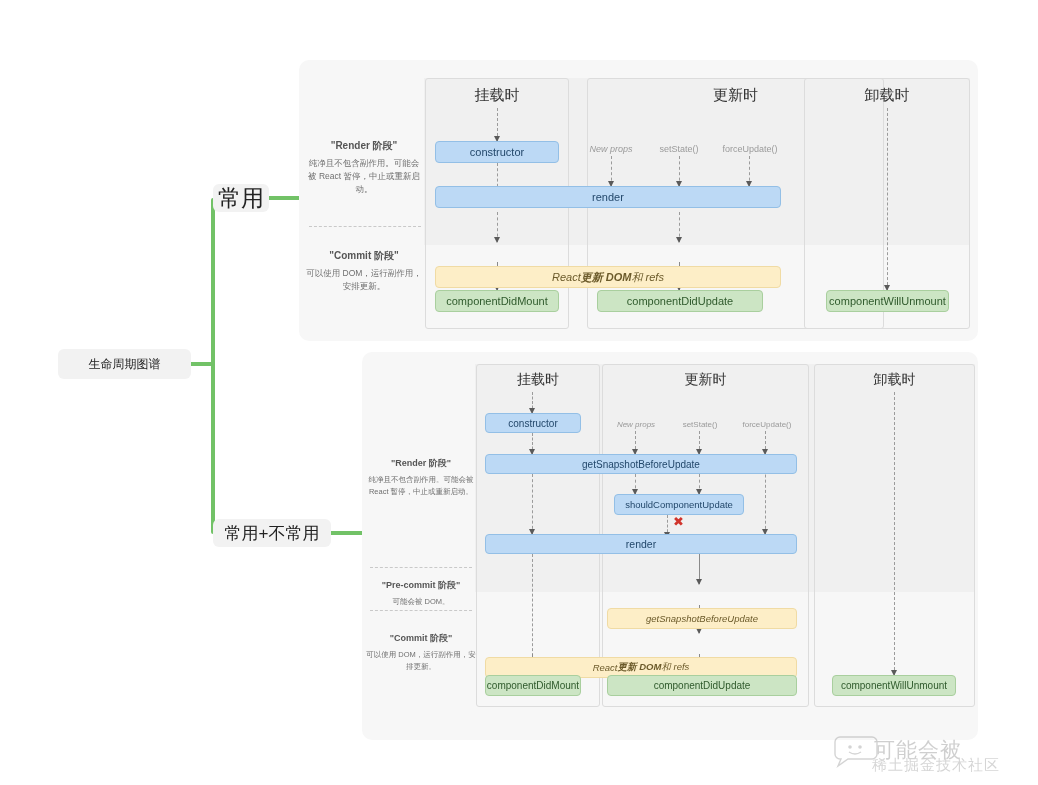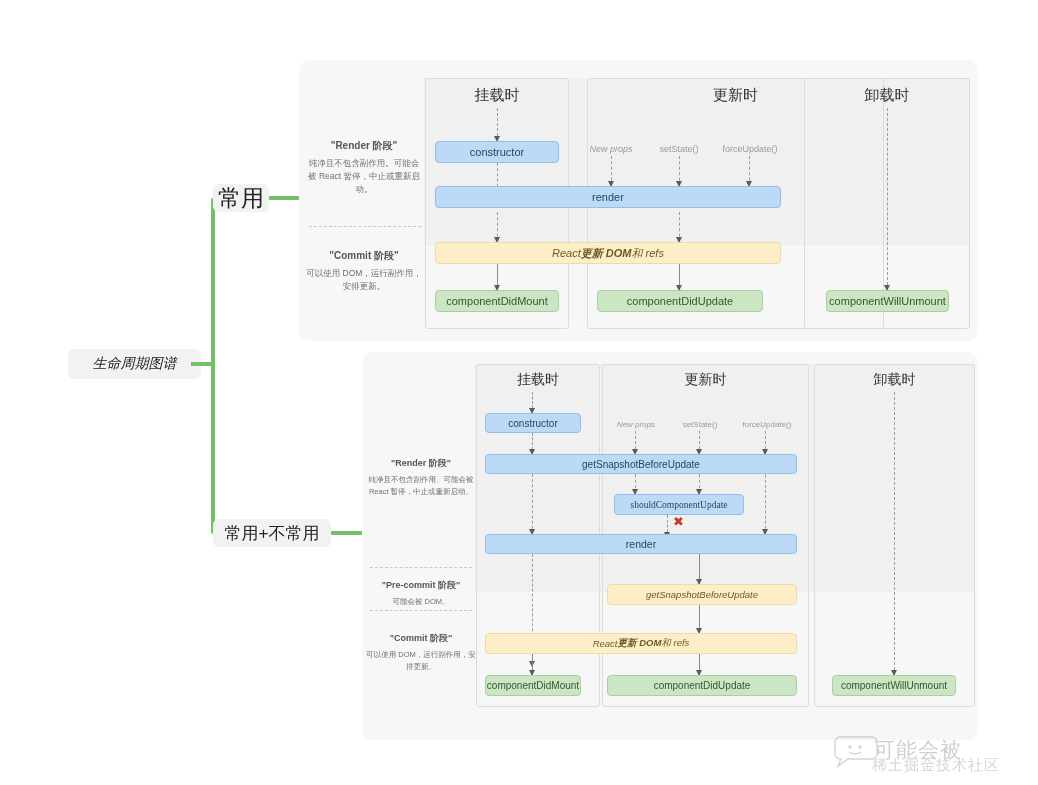--- a/index.html
+++ b/index.html
@@ -14,21 +14,21 @@
 
   
   .mm-node {
     position: absolute;
     background: #f2f2f2;
     border-radius: 6px;
     color: #222;
     display: flex; align-items: center; justify-content: center;
     white-space: nowrap;
   }
-  #mm-root  { left: 68px;  top: 349px; width: 133px; height: 30px; font-size: 14px; font-style: italic; }
+  #mm-root  { left: 58px;  top: 349px; width: 133px; height: 30px; font-size: 12px; }
   #mm-b1    { left: 213px; top: 184px; width: 56px;  height: 28px; font-size: 23px; }
   #mm-b2    { left: 213px; top: 519px; width: 118px; height: 28px; font-size: 17px; }
 
   .mm-line { position: absolute; background: #72c267; }
   #mm-stem   { left: 191px; top: 362px; width: 24px; height: 4px; }
   #mm-spine  { left: 211px; top: 198px; width: 4px;  height: 336px; border-radius: 2px;}
   #mm-out1   { left: 269px; top: 196px; width: 38px; height: 4px; }
   #mm-out2   { left: 331px; top: 531px; width: 38px; height: 4px; }
   .mm-corner {
     position:absolute; width:18px; height:18px; border:4px solid #72c267; background:transparent;
@@ -82,21 +82,21 @@
   .box {
     position: absolute;
     border-radius: 4px;
     display: flex; align-items: center; justify-content: center;
     font-size: 11px;
     color: #333;
     white-space: nowrap;
     z-index: 5;
   }
   .box.blue   { background: #bcd9f5; border: 1px solid #93bfe6; color:#23486b; }
-  .box.yellow { background: #fdeec7; border: 1px solid #f0dba4; color:#6b5a2a; font-style: italic; }
+  .box.yellow { background: #fdeec7; border: 1px solid #f0dba4; color:#6b5a2a; font-style: italic; margin-top: 24px; }
   .box.green  { background: #cce5c4; border: 1px solid #a9cf9e; color:#2f5a2c; }
   .box.yellow b { font-weight: 700; font-style: italic; }
 
   
   .trigger {
     position:absolute;
     font-size: 9px;
     font-style: italic;
     color: #9a9a9a;
     white-space: nowrap;
@@ -347,21 +347,21 @@
 
     <div class="arrow dashed" style="left:532px; top:40px; height:283px;">
         <i class="shaft"></i>
         <i class="head"></i>
       </div>
 
     <div class="box blue" style="left:123px; top:61px; width:96px; height:20px; font-size:10px;">constructor</div>
 
     <div class="box blue" style="left:123px; top:102px; width:312px; height:20px; font-size:10px;">getSnapshotBeforeUpdate</div>
 
-    <div class="box blue" style="left:252px; top:142px; width:130px; height:21px; font-size:9.5px;font-family:Liberation Serif, serif;">shouldComponentUpdate</div>
+    <div class="box blue" style="left:252px; top:142px; width:130px; height:21px; font-size:9.5px;">shouldComponentUpdate</div>
 
     <div class="box blue" style="left:123px; top:182px; width:312px; height:20px; font-size:10.5px;">render</div>
 
     <div class="box yellow" style="left:245px; top:232px; width:190px; height:21px; font-size:9.5px;">getSnapshotBeforeUpdate</div>
 
     <div class="box yellow" style="left:123px; top:281px; width:312px; height:21px; font-size:9.5px;">
       <span>React </span>
         <b>更新 DOM </b>
         <span>和 refs</span>
     </div>

